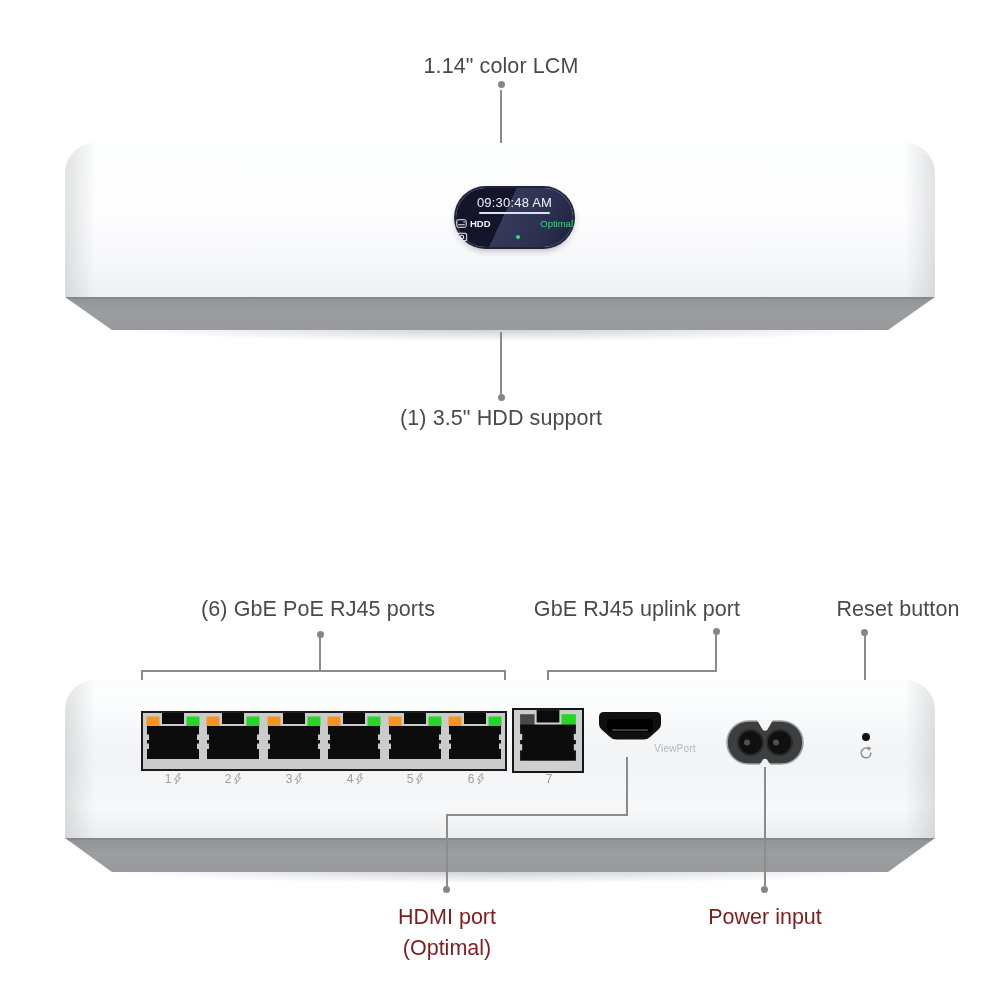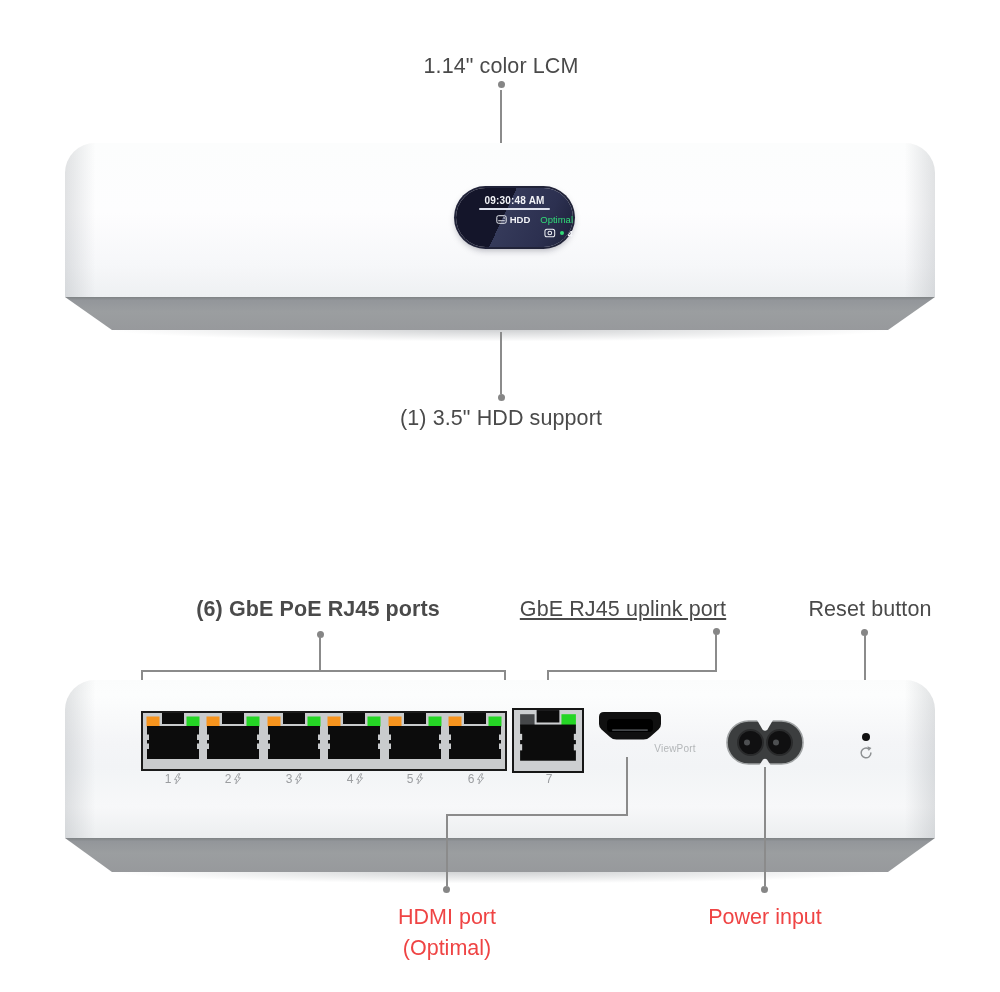--- a/index.html
+++ b/index.html
@@ -23,23 +23,23 @@
   .device-base{position:absolute;left:65px;width:870px;
     clip-path:polygon(0% 0%,100% 0%,94.6% 100%,5.4% 100%);
     background:linear-gradient(180deg,#7f8385 0%,#93969a 10%,#9b9ea0 45%,#97999c 100%);}
   .ground-shadow{position:absolute;left:90px;width:820px;height:26px;border-radius:50%;
     background:radial-gradient(ellipse at center, rgba(110,115,120,0.35) 0%, rgba(110,115,120,0) 68%);}
 
   
   .lcm{position:absolute;left:456px;top:188px;width:117px;height:59px;border-radius:30px;
     background:linear-gradient(115deg,#14152a 0%,#14152a 42%,#353a5a 42%,#2c3050 74%,#1c1f38 100%);
     box-shadow:0 0 0 2px #212339, 0 3px 7px rgba(25,27,48,0.35);}
-  .lcm-time{margin-top:7px;text-align:center;font-size:10px;font-weight:bold;color:#f2f3f7;letter-spacing:0.2px;}
+  .lcm-time{margin-top:7px;text-align:center;font-size:13px;font-weight:normal;color:#f2f3f7;letter-spacing:0.2px;}
   .lcm-divider{width:71px;height:1.5px;background:#dfe2ee;margin:2px auto 0;border-radius:1px;}
-  .lcm-row{display:flex;justify-content:flex-end;align-items:center;}
+  .lcm-row{display:flex;justify-content:space-between;align-items:center;}
   .lcm-status-row{margin-top:4px;gap:10px;}
   .lcm-group{display:flex;align-items:center;gap:3px;}
   .lcm-hdd{font-size:9.5px;font-weight:bold;color:#f2f3f7;}
   .lcm-optimal{font-size:9.5px;font-weight:normal;color:#31db77;}
   .lcm-cam-row{margin-top:3px;gap:4px;}
   .lcm-count{font-size:9.5px;font-weight:bold;color:#f2f3f7;}
   .green-dot{width:4px;height:4px;border-radius:50%;background:#31db77;}
 
   
   .poe-strip{position:absolute;left:141px;top:711px;width:366px;height:60px;box-sizing:border-box;
@@ -47,21 +47,21 @@
     align-items:flex-start;padding:0 1px;}
   .uplink-box{position:absolute;left:512px;top:708px;width:72px;height:65px;box-sizing:border-box;
     border:2.5px solid #161616;background:#cdcfd1;display:flex;justify-content:center;align-items:flex-start;}
   .port-label{position:absolute;top:772px;transform:translateX(-50%);display:flex;align-items:center;gap:2px;
     font-size:12px;color:#9b9da0;}
   .viewport-label{position:absolute;left:627px;top:743px;transform:translateX(-50%);
     font-size:10px;color:#b4b7b9;letter-spacing:0.2px;margin-left:48px;}
   .reset-hole{position:absolute;left:862px;top:733px;width:8px;height:8px;border-radius:50%;background:#121212;}
 
   .bottom-label-block{position:absolute;text-align:center;transform:translateX(-50%);
-    font-size:21.5px;color:#ef4444;line-height:31px;white-space:nowrap;}
+    font-size:21.5px;color:#7f1d1d;line-height:31px;white-space:nowrap;}
   .svg-abs{position:absolute;}
 </style>
 </head>
 <body>
 
 <div class="page">
 
   <div class="callout" style="left:501px;top:54px;">1.14" color LCM</div>
   <div class="leader-dot" style="left:498px;top:81px;"></div>
   <div class="leader-v" style="left:500px;top:90px;height:98px;"></div>
@@ -91,23 +91,23 @@
       </svg>
       <span class="green-dot"></span>
       <span class="lcm-count">4</span>
     </div>
   </div>
 
   <div class="leader-v" style="left:500px;top:332px;height:62px;"></div>
   <div class="leader-dot" style="left:498px;top:394px;"></div>
   <div class="callout" style="left:501px;top:406px;">(1) 3.5" HDD support</div>
 
-  <div class="callout" style="left:318px;top:597px;font-weight:bold;">(6) GbE PoE RJ45 ports</div>
-  <div class="callout" style="left:623px;top:597px;text-decoration:underline;">GbE RJ45 uplink port</div>
-  <div class="callout" style="left:870px;top:597px;">Reset button</div>
+  <div class="callout" style="left:318px;top:597px;">(6) GbE PoE RJ45 ports</div>
+  <div class="callout" style="left:637px;top:597px;">GbE RJ45 uplink port</div>
+  <div class="callout" style="left:898px;top:597px;">Reset button</div>
 
   <div class="leader-dot" style="left:317px;top:631px;"></div>
   <div class="leader-v" style="left:319px;top:637px;height:33px;"></div>
   <div class="leader-h" style="left:141px;top:670px;width:365px;"></div>
   <div class="leader-v" style="left:141px;top:670px;height:37px;"></div>
   <div class="leader-v" style="left:504px;top:670px;height:37px;"></div>
 
   <div class="leader-dot" style="left:713px;top:628px;"></div>
   <div class="leader-v" style="left:715px;top:634px;height:36px;"></div>
   <div class="leader-h" style="left:547px;top:670px;width:170px;"></div>

